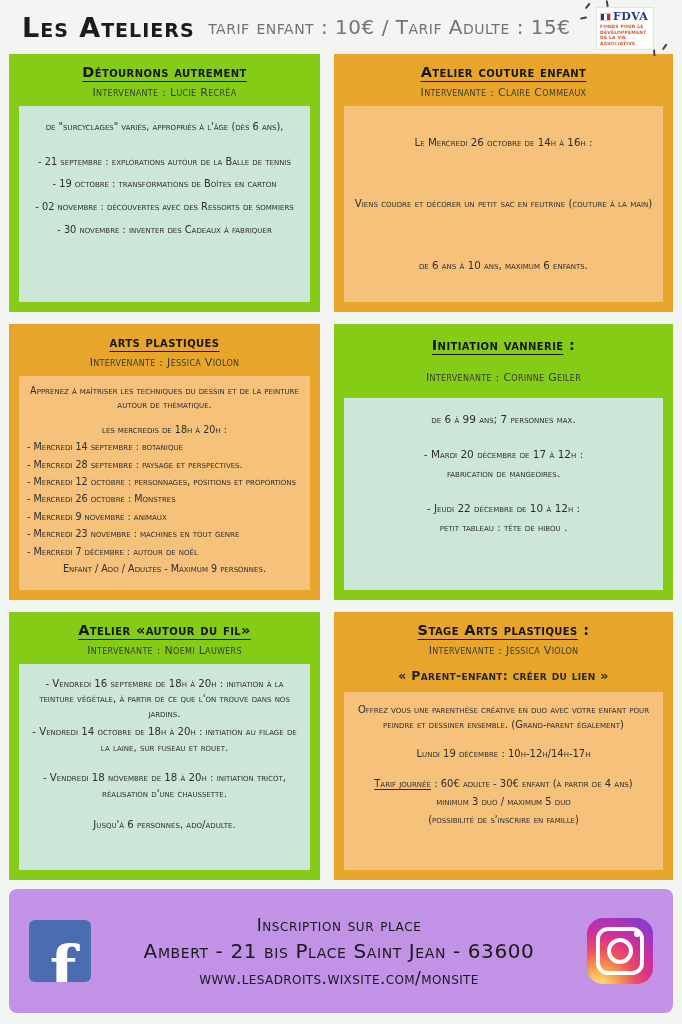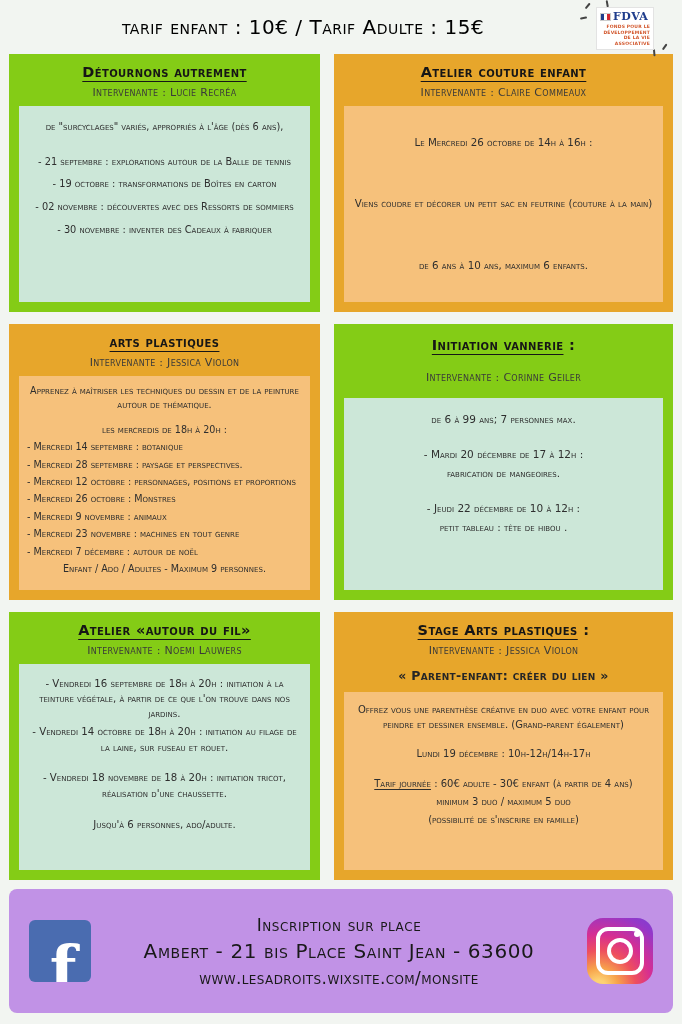--- a/index.html
+++ b/index.html
@@ -8,22 +8,22 @@
     height:1024px;
     background:#f2f5f1;
     font-family:"DejaVu Sans", sans-serif;
     font-variant:small-caps;
     color:#262626;
     overflow:hidden;
   }
   
   .header { display:flex; align-items:center; padding:4px 12px 0 22px; height:50px; }
   .page-title { font-size:27px; letter-spacing:1px; font-weight:bold; color:#1c1c1c; white-space:nowrap; }
-  .tariff { flex:1; text-align:center; font-size:20px; letter-spacing:.5px; color:#000000; white-space:nowrap; padding-left:10px; }
-  .logo-wrap { position:relative; width:96px; height:48px; flex:0 0 auto;text-align:right; }
+  .tariff { flex:1; text-align:center; font-size:20px; letter-spacing:.5px; color:#737373; white-space:nowrap; padding-left:10px; }
+  .logo-wrap { position:relative; width:96px; height:48px; flex:0 0 auto; }
   .logo-box {
     position:absolute; left:22px; top:4px; width:58px; min-height:36px;
     background:#fff; border:1px solid #e3e3e3; padding:2px 3px;
     font-variant:normal;
   }
   .logo-top { display:flex; align-items:center; gap:2px; }
   .logo-flag { width:11px; height:8px;
     background:linear-gradient(90deg,#1f3d8c 0 33%,#ffffff 33% 66%,#d22730 66% 100%);
     border:.5px solid #ccc; }
   .logo-acronym { font-family:"DejaVu Serif", serif; font-weight:bold; color:#1f3d8c; font-size:11px; letter-spacing:.5px; }
@@ -97,20 +97,21 @@
     background:radial-gradient(circle at 18% 105%, #fdd273 0 8%, #f7a34b 22%, #ee4f5e 42%, #d62e92 60%, #9537c8 85%, #7b3fd4 100%);
   }
   .ig-frame { position:absolute; inset:9px; border:4px solid #fff; border-radius:12px; }
   .ig-lens  { position:absolute; inset:20px; border:4px solid #fff; border-radius:50%; }
   .ig-dot   { position:absolute; top:13px; right:13px; width:6px; height:6px; background:#fff; border-radius:50%; }
 </style>
 </head>
 <body>
 
 <header class="header">
+  <div class="page-title">Les Ateliers</div>
   <div class="tariff">tarif enfant : 10€ / Tarif Adulte : 15€</div>
   <div class="logo-wrap">
     <i class="sparkle sp1"></i>
     <i class="sparkle sp2"></i>
     <i class="sparkle sp3"></i>
     <i class="sparkle sp4"></i>
     <i class="sparkle sp5"></i>
     <div class="logo-box">
       <div class="logo-top">
         <span class="logo-flag"></span>

